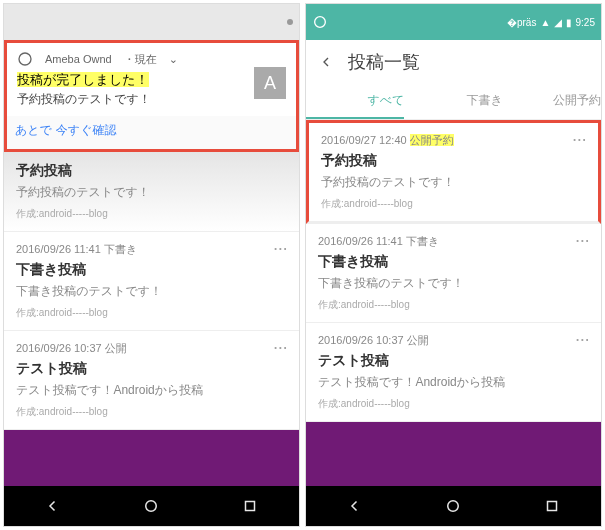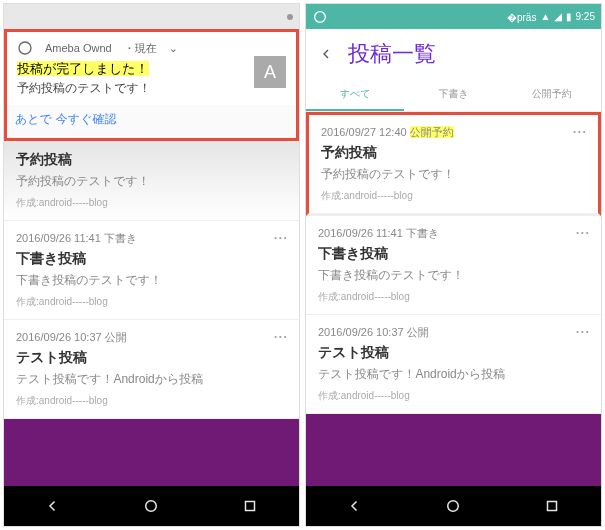--- a/index.html
+++ b/index.html
@@ -1,31 +1,31 @@
 <!DOCTYPE html>
 <html><head>
 <meta charset="utf-8">
 <style>
 * { margin: 0; padding: 0; box-sizing: border-box; }
 body { font-family: -apple-system, "Hiragino Sans", sans-serif; background: #fff; display: flex; gap: 5px; padding: 3px; }
 .phone { width: 297px; height: 524px; border: 1px solid #ddd; background: #fafafa; display: flex; flex-direction: column; position: relative; }
-.status-bar { height: 25px; background: #e8e8e8; display: flex; justify-content: flex-end; align-items: center; padding: 0 6px; gap: 4px; font-size: 10px; color: #888; }
+.status-bar { height: 36px; background: #e8e8e8; display: flex; justify-content: flex-end; align-items: center; padding: 0 6px; gap: 4px; font-size: 10px; color: #888; }
 .phone.right .status-bar { background: #4db6a5; color: #fff; }
 .red-box { border: 3px solid #e74c3c; }
 .notification { background: #fff; padding: 8px 10px; position: relative; }
 .notif-header { font-size: 11px; color: #666; display: flex; align-items: center; gap: 12px; }
 .notif-title { font-size: 13px; font-weight: normal; margin-top: 4px; }
 .notif-body { font-size: 12px; color: #444; margin-top: 2px; }
 .notif-thumb { position: absolute; right: 10px; top: 24px; width: 32px; height: 32px; background: #aaa; color: #fff; display: flex; align-items: center; justify-content: center; font-size: 18px; }
 .notif-actions { padding: 6px 8px 10px; display: flex; gap: 4px; font-size: 12px; color: #3b82f6; }
 .hl-yellow { background: #ffff66; }
 .app-header { background: #fff; padding: 10px 12px; display: flex; align-items: center; gap: 14px; }
-.app-title { font-size: 22px; color: #6d28d9; }
+.app-title { font-size: 18px; color: #404040; }
 .tabs { display: flex; background: #fff; border-bottom: 1px solid #eee; }
-.tab { flex: 1; text-align: center; padding: 8px 0; font-size: 10px; color: #999; }
+.tab { flex: 1; text-align: right; padding: 8px 0; font-size: 12px; color: #999; }
 .tab.active { color: #4db6a5; border-bottom: 2px solid #4db6a5; }
 .list { flex: 1; overflow: hidden; background: #701a75; }
 .post { background: #fff; padding: 10px 12px; border-bottom: 1px solid #eee; position: relative; }
 .post.first-left { background: linear-gradient(#e5e5e5, #fff); }
 .post-meta { font-size: 11px; color: #888; margin-bottom: 4px; }
 .post-title { font-size: 14px; font-weight: bold; color: #333; margin-bottom: 4px; }
 .post-body { font-size: 12px; color: #888; margin-bottom: 6px; }
 .post-author { font-size: 10px; color: #aaa; }
 .status-tag { font-size: 11px; }
 .overflow { position: absolute; right: 10px; top: 10px; color: #888; font-size: 14px; letter-spacing: -2px; writing-mode: vertical-lr; }

